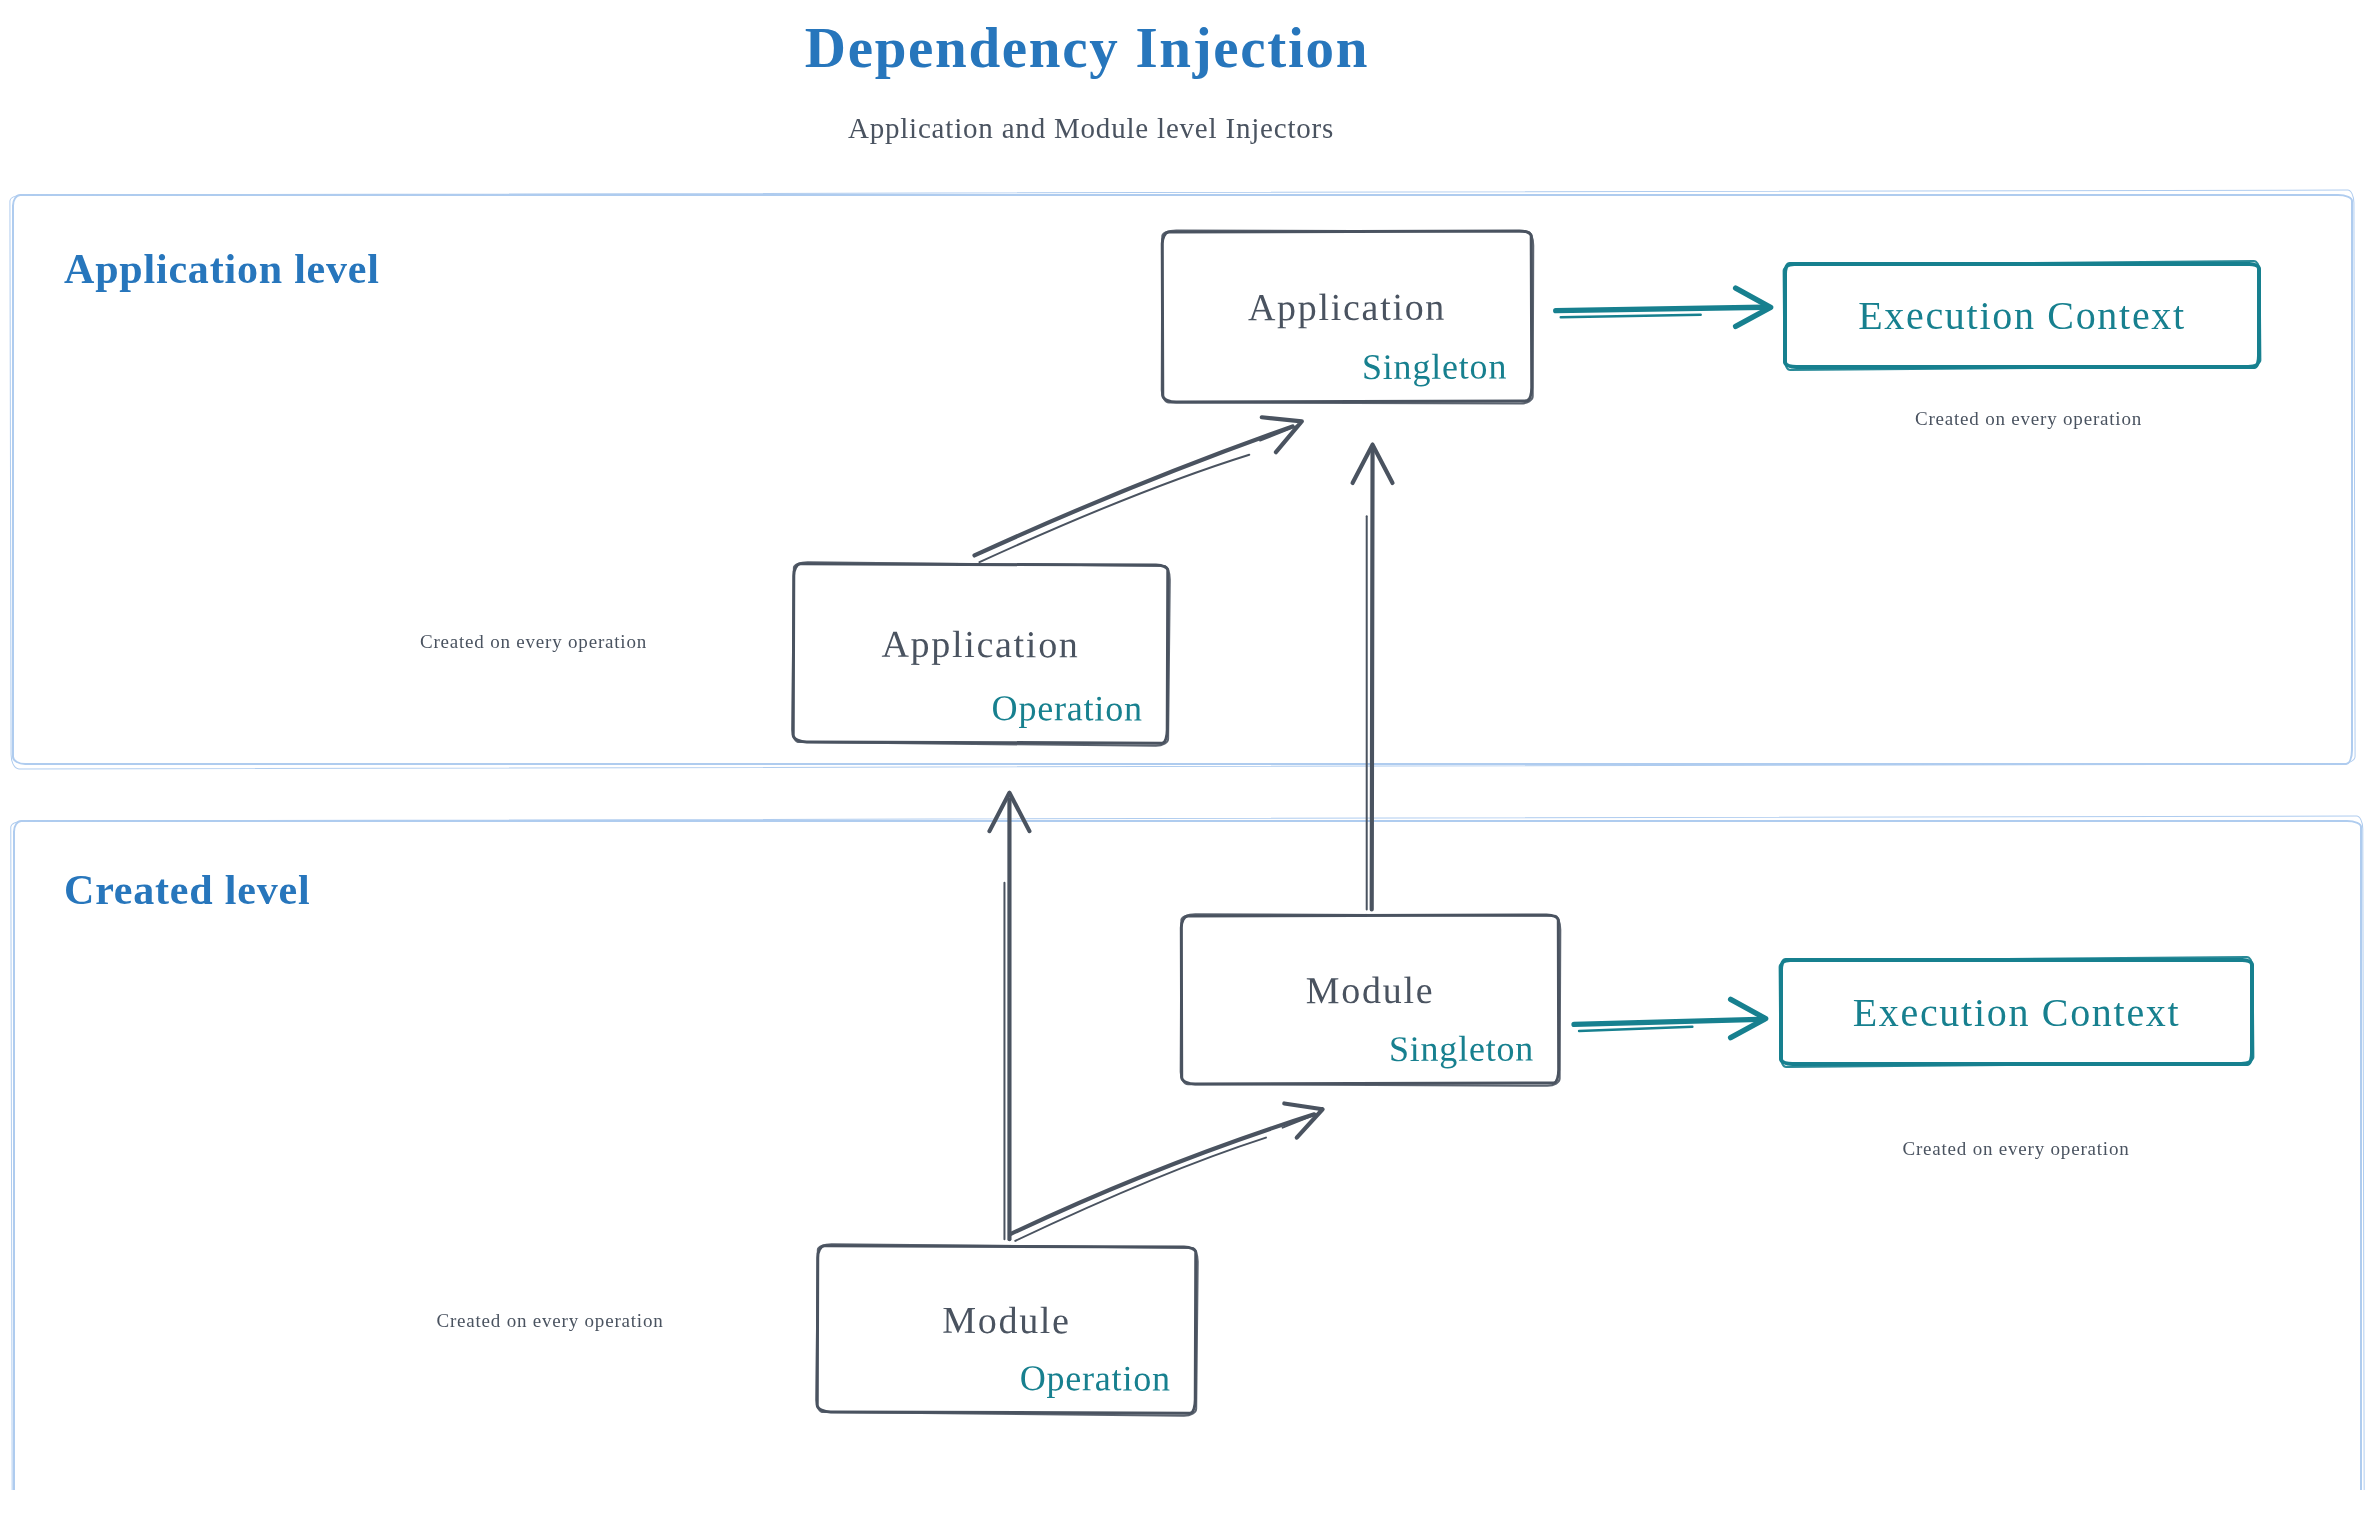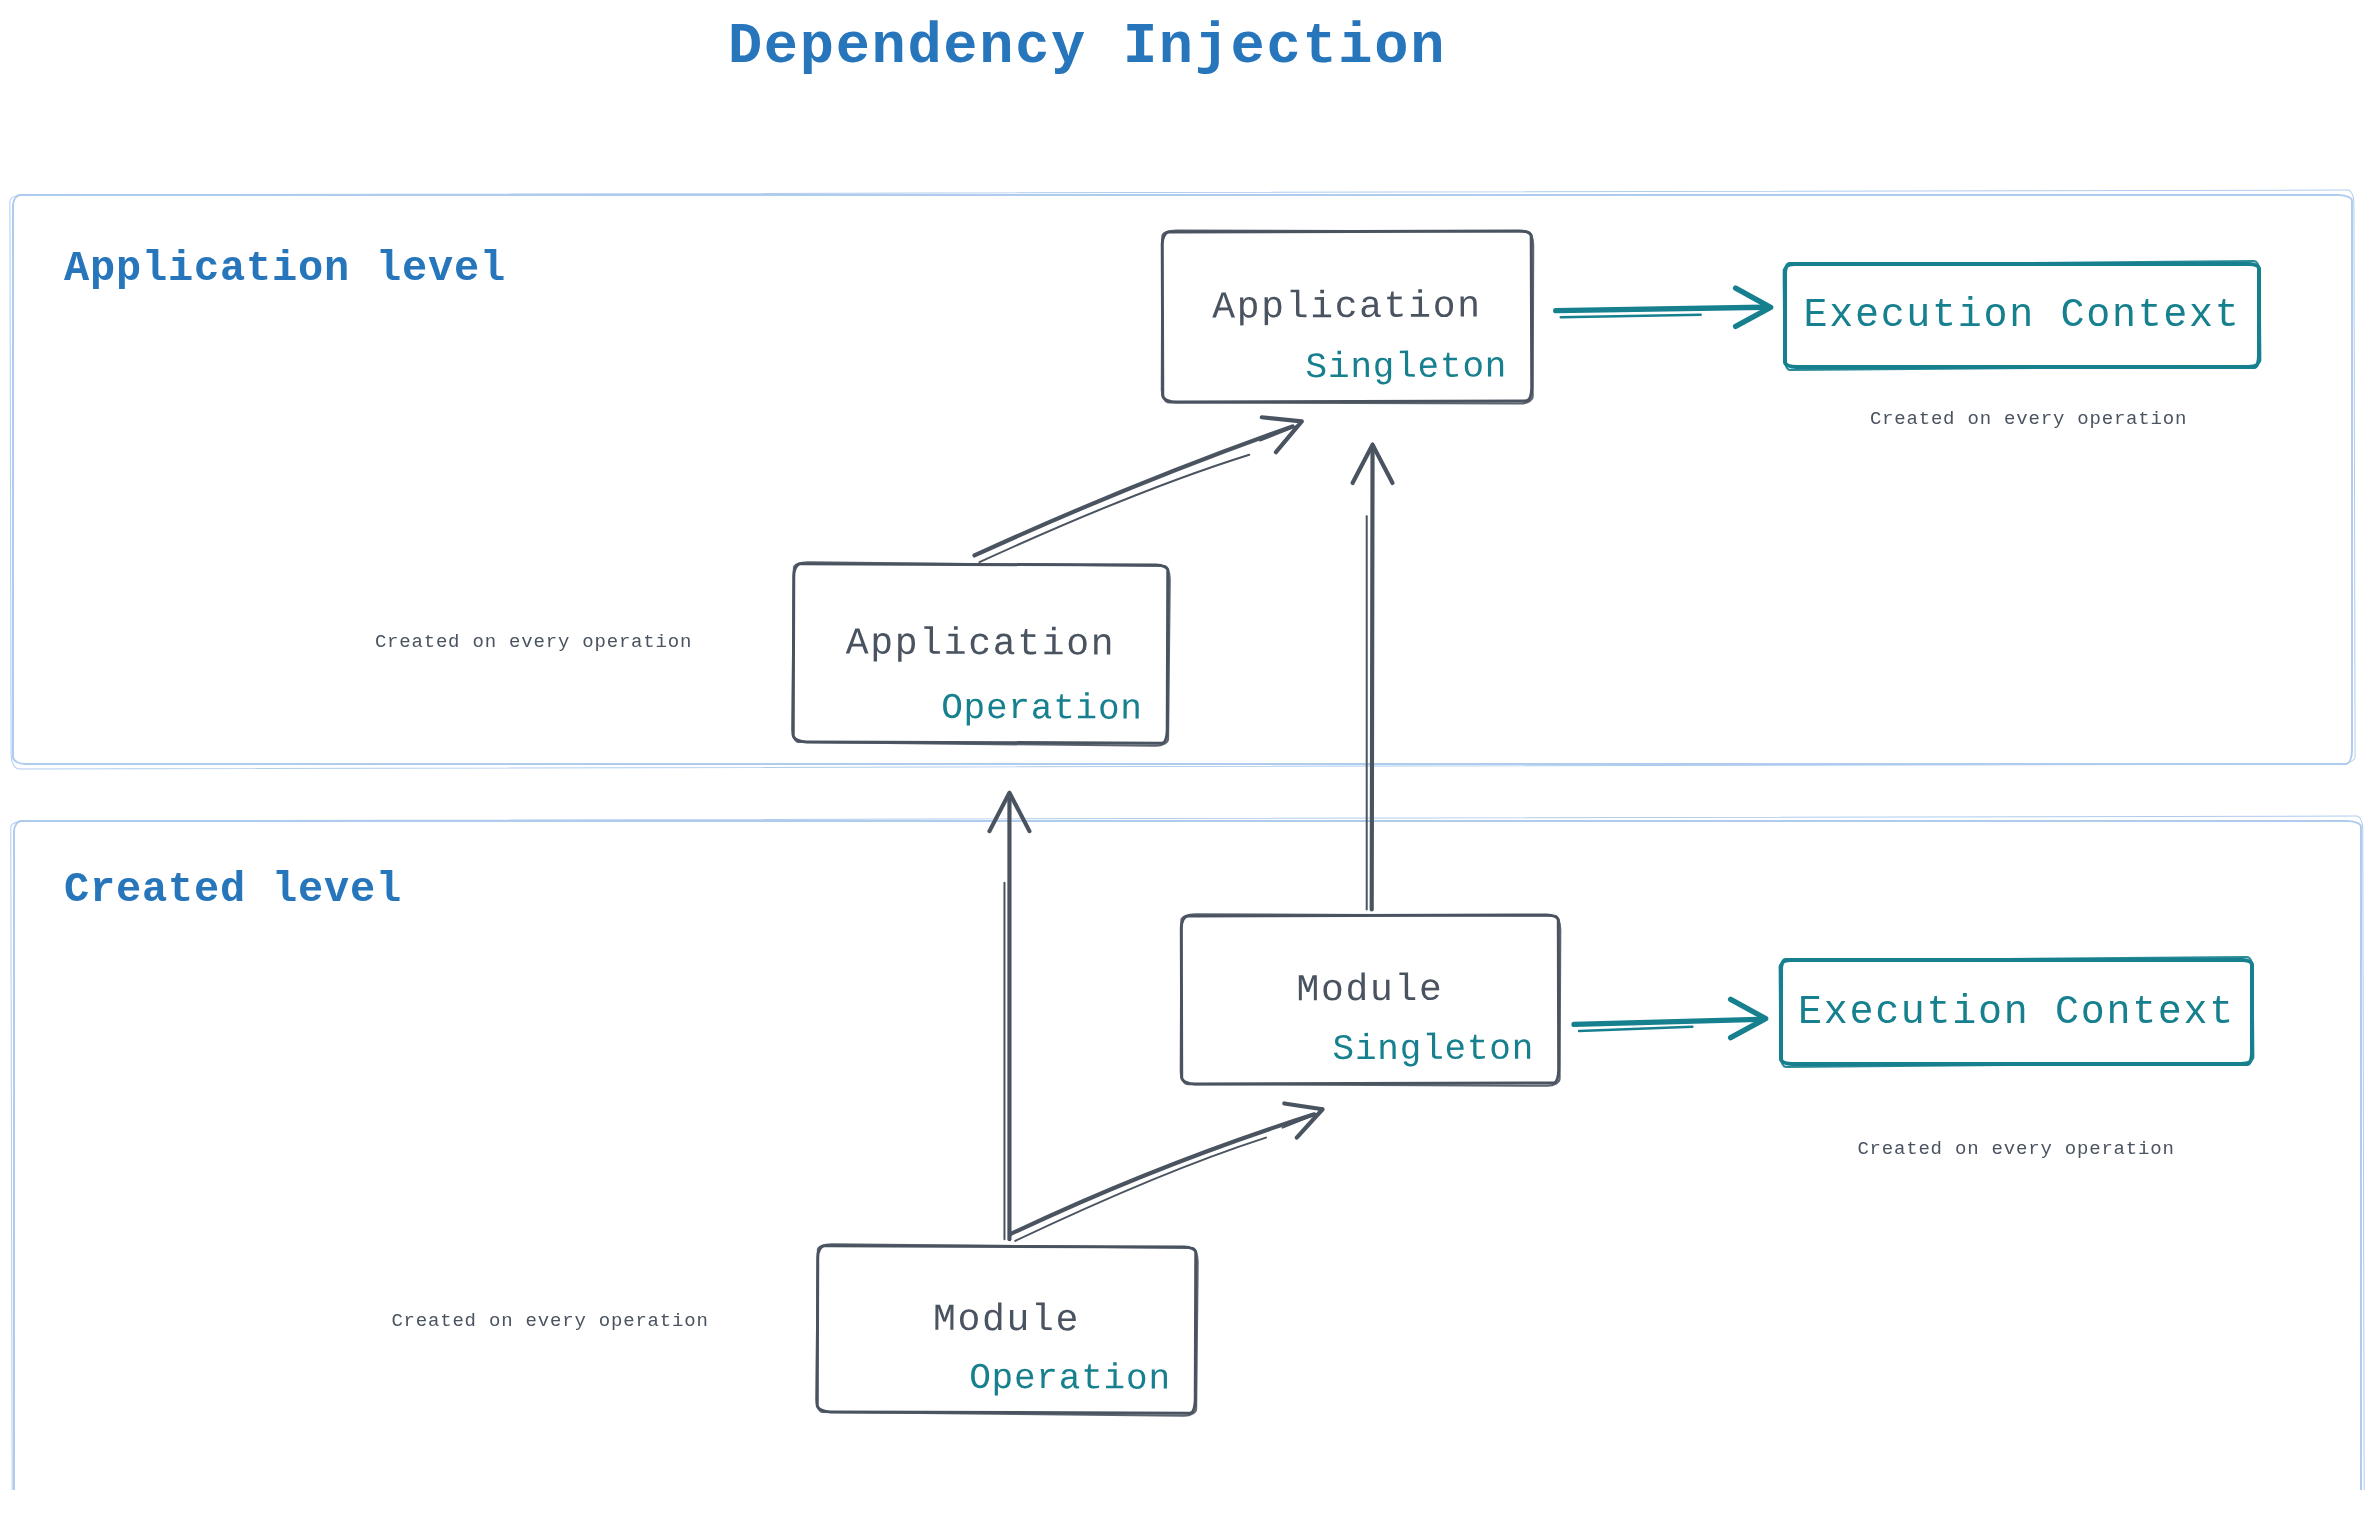--- a/index.html
+++ b/index.html
@@ -8,21 +8,21 @@
     --teal:#17808F;
     --container-border:#AFCCEF;
     --background:#FFFFFF;
   }
   *{margin:0;padding:0;box-sizing:border-box;}
   html,body{background:var(--background);}
   #canvas{
     position:relative;
     width:2377px;height:1490px;
     background:var(--background);
-    font-family:Liberation Mono, monospace;
+    font-family:Liberation Serif, serif;
     overflow:hidden;
   }
   
   .title{
     position:absolute;left:254px;top:15px;width:1666px;
     text-align:center;
     font-size:57px;font-weight:bold;letter-spacing:1.7px;
     color:var(--title-blue);
   }
   .subtitle{
@@ -112,20 +112,21 @@
   .ink-line.thin{stroke-width:2.4;}
   .teal-line{stroke:var(--teal);stroke-width:6.5;fill:none;stroke-linecap:round;stroke-linejoin:round;}
   .teal-line.thin{stroke-width:3;}
 </style>
 </head>
 <body>
 
 <div id="canvas">
 
   <div class="title">Dependency Injection</div>
+  <div class="subtitle">Application and Module level Injectors</div>
 
   <div class="level" style="left:11.7px;top:194px;width:2341px;height:571px;"></div>
   <div class="level-label" style="left:52px;top:245px;">Application level</div>
 
   <div class="node" style="left:1161px;top:230px;width:372px;height:173px;transform:rotate(-0.2deg);">
     <span class="node-title">Application</span>
     <span class="node-badge">Singleton</span>
   </div>
 
   <div class="ec" style="left:1783px;top:262px;width:478px;height:107px;">

